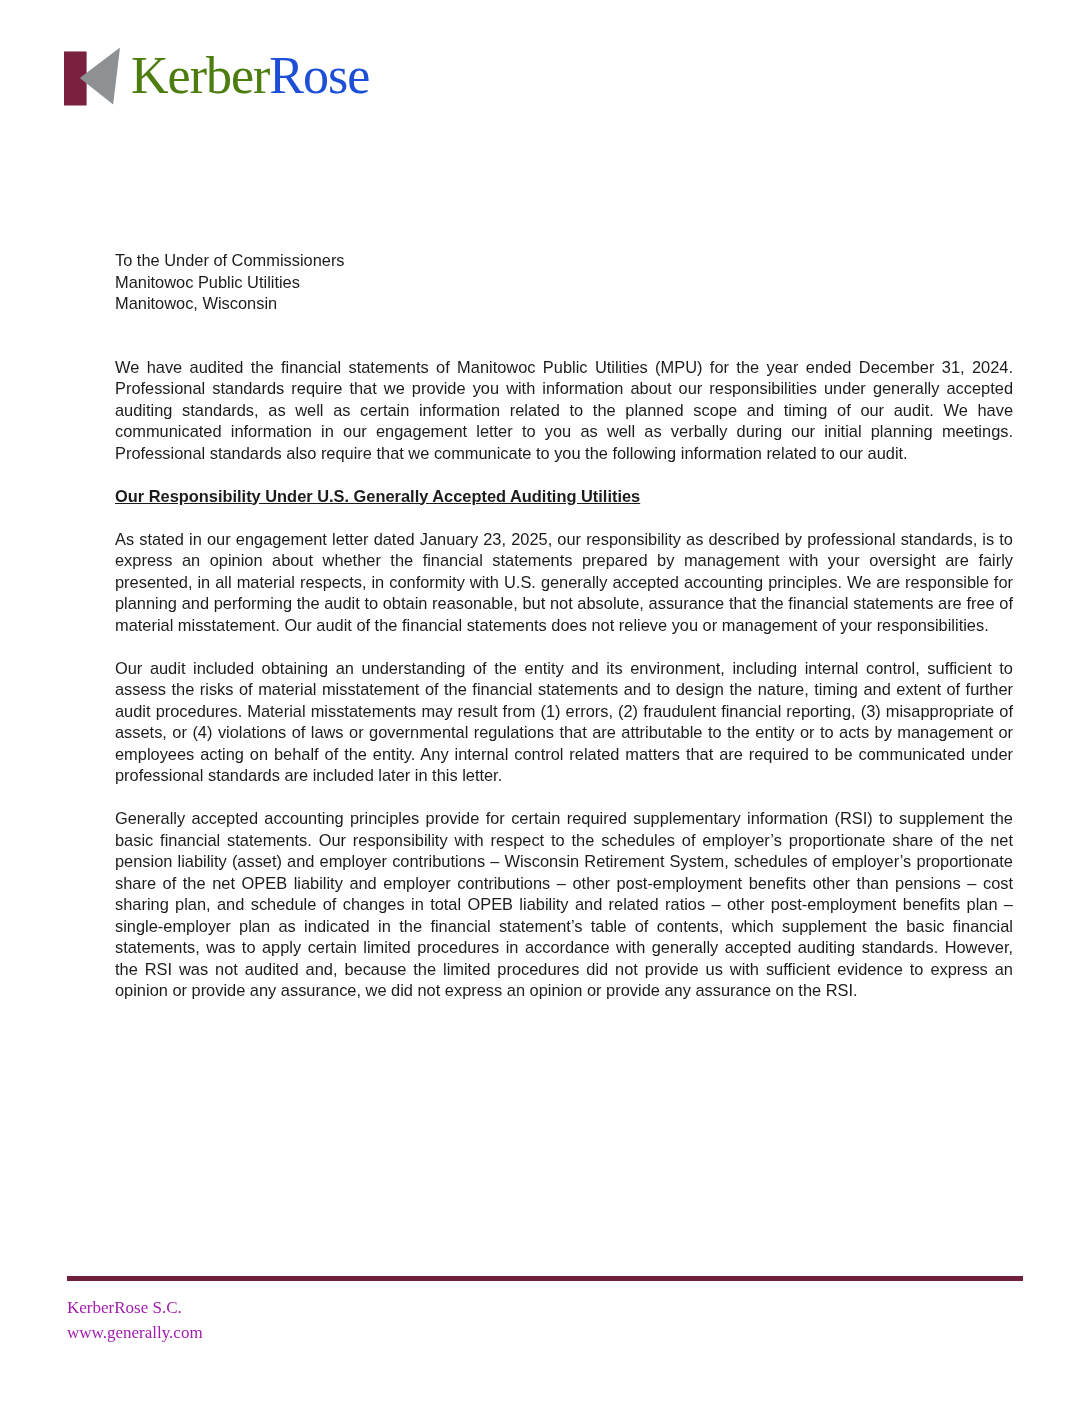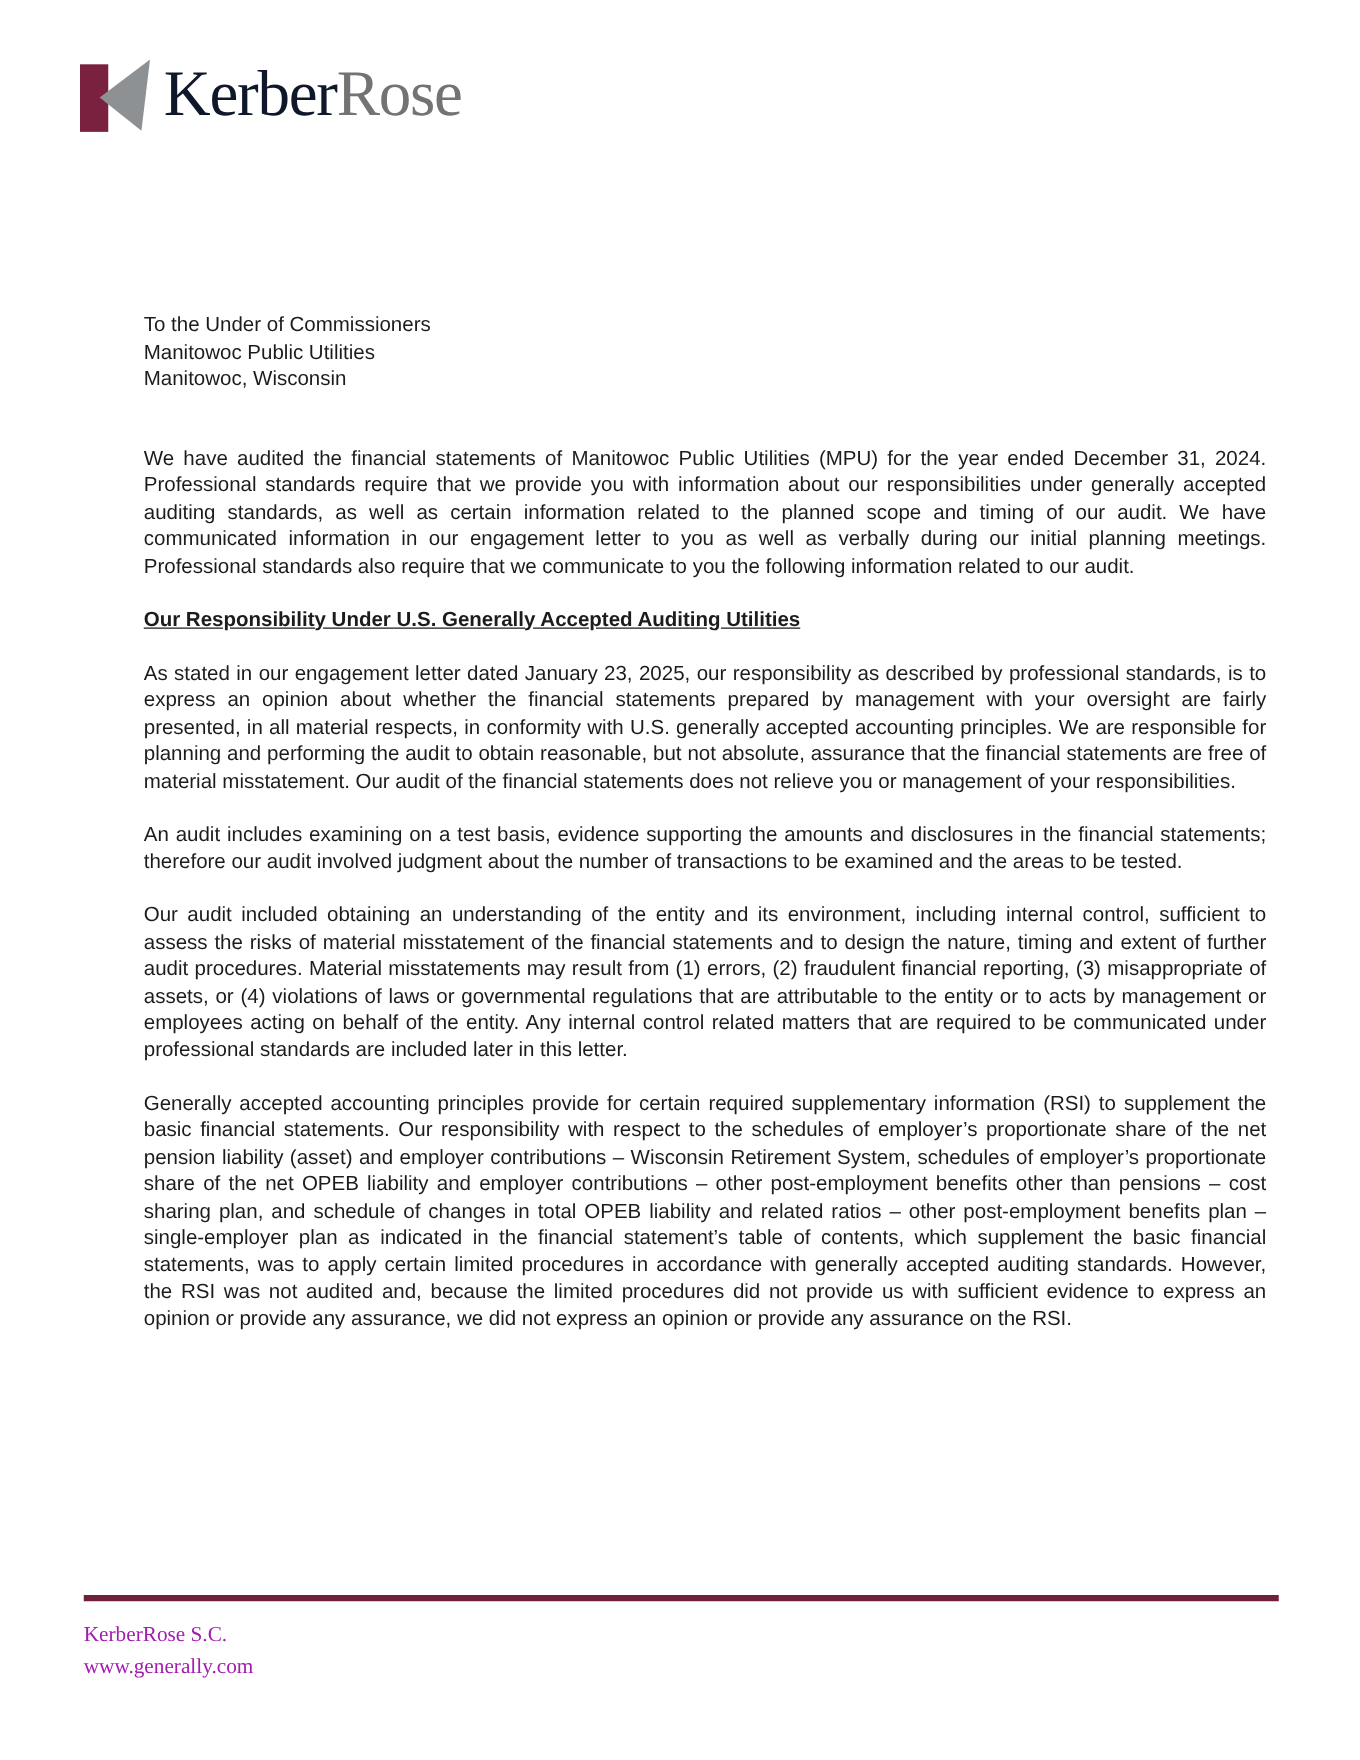--- a/index.html
+++ b/index.html
@@ -84,39 +84,38 @@
 <body>
 
 <div class="page">
 
   <div class="logo">
     <svg class="logo-mark" viewBox="0 0 58 60" xmlns="http://www.w3.org/2000/svg" aria-hidden="true">
       <rect x="0" y="4" width="23" height="55" fill="#7a2140"></rect>
       <polygon points="16,31 57,0 50,58" fill="#8e9193"></polygon>
     </svg>
     <div class="logo-word">
-      <span class="logo-kerber" style="color: #0f172a;">Kerber</span><span class="logo-rose" style="color: #737373;">Rose</span>
+      <span class="logo-kerber" style="color: #4d7c0f;">Kerber</span><span class="logo-rose" style="color: #1d4ed8;">Rose</span>
     </div>
   </div>
 
   <div class="letter">
 
     <div class="recipient">
       <div>To the Under of Commissioners</div>
       <div>Manitowoc Public Utilities</div>
       <div>Manitowoc, Wisconsin</div>
     </div>
 
     <p class="para">We have audited the financial statements of Manitowoc Public Utilities (MPU) for the year ended December 31, 2024. Professional standards require that we provide you with information about our responsibilities under generally accepted auditing standards, as well as certain information related to the planned scope and timing of our audit. We have communicated information in our engagement letter to you as well as verbally during our initial planning meetings. Professional standards also require that we communicate to you the following information related to our audit.</p>
 
     <div class="section-heading">Our Responsibility Under U.S. Generally Accepted Auditing Utilities</div>
 
     <p class="para">As stated in our engagement letter dated January 23, 2025, our responsibility as described by professional standards, is to express an opinion about whether the financial statements prepared by management with your oversight are fairly presented, in all material respects, in conformity with U.S. generally accepted accounting principles.  We are responsible for planning and performing the audit to obtain reasonable, but not absolute, assurance that the financial statements are free of material misstatement.  Our audit of the financial statements does not relieve you or management of your responsibilities.</p>
 
-    <p class="para">An audit includes examining on a test basis, evidence supporting the amounts and disclosures in the financial statements; therefore our audit involved judgment about the number of transactions to be examined and the areas to be tested.</p>
 
     <p class="para">Our audit included obtaining an understanding of the entity and its environment, including internal control, sufficient to assess the risks of material misstatement of the financial statements and to design the nature, timing and extent of further audit procedures.  Material misstatements may result from (1) errors, (2) fraudulent financial reporting, (3) misappropriate of assets, or (4) violations of laws or governmental regulations that are attributable to the entity or to acts by management or employees acting on behalf of the entity.  Any internal control related matters that are required to be communicated under professional standards are included later in this letter.</p>
 
     <p class="para">Generally accepted accounting principles provide for certain required supplementary information (RSI) to supplement the basic financial statements. Our responsibility with respect to the schedules of employer’s proportionate share of the net pension liability (asset) and employer contributions – Wisconsin Retirement System, schedules of employer’s proportionate share of the net OPEB liability and employer contributions – other post-employment benefits other than pensions – cost sharing plan, and schedule of changes in total OPEB liability and related ratios – other post-employment benefits plan – single-employer plan as indicated in the financial statement’s table of contents, which supplement the basic financial statements, was to apply certain limited procedures in accordance with generally accepted auditing standards. However, the RSI was not audited and, because the limited procedures did not provide us with sufficient evidence to express an opinion or provide any assurance, we did not express an opinion or provide any assurance on the RSI.</p>
 
   </div>
 
   <div class="footer">
     <div class="footer-rule" style="background: rgb(112, 31, 60);"></div>
     <div class="footer-company">KerberRose S.C.</div>

